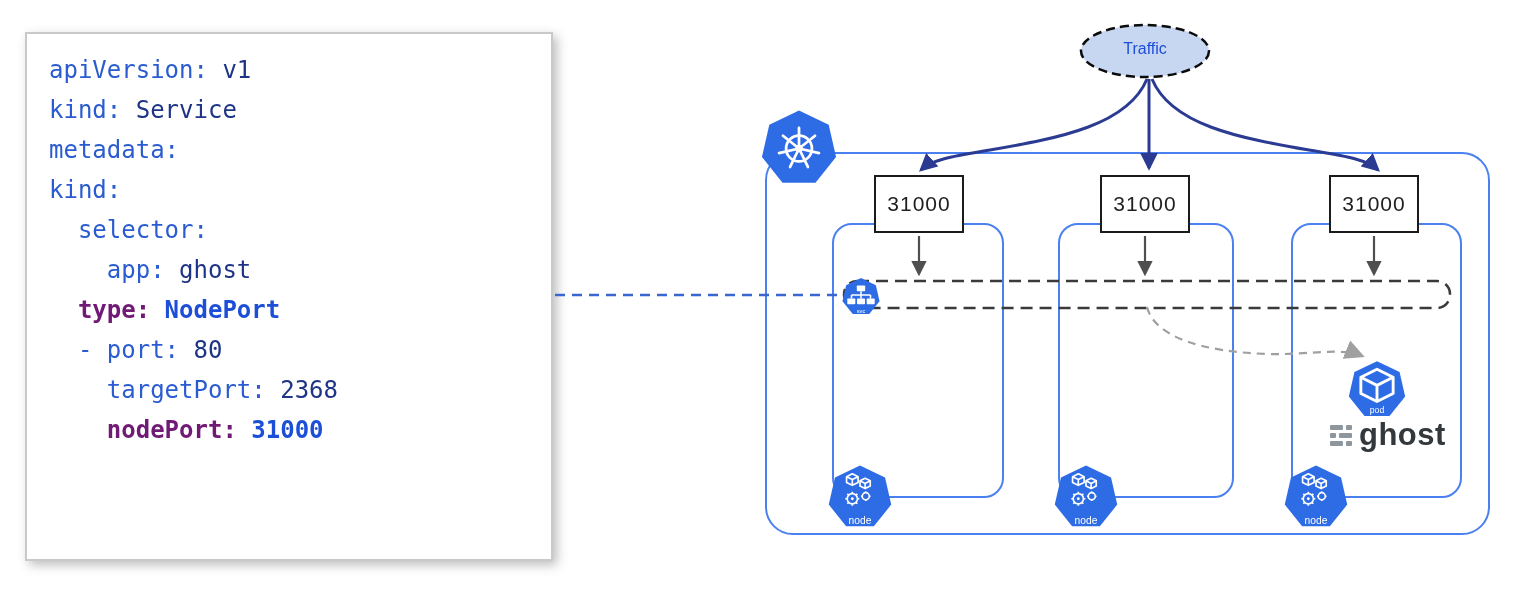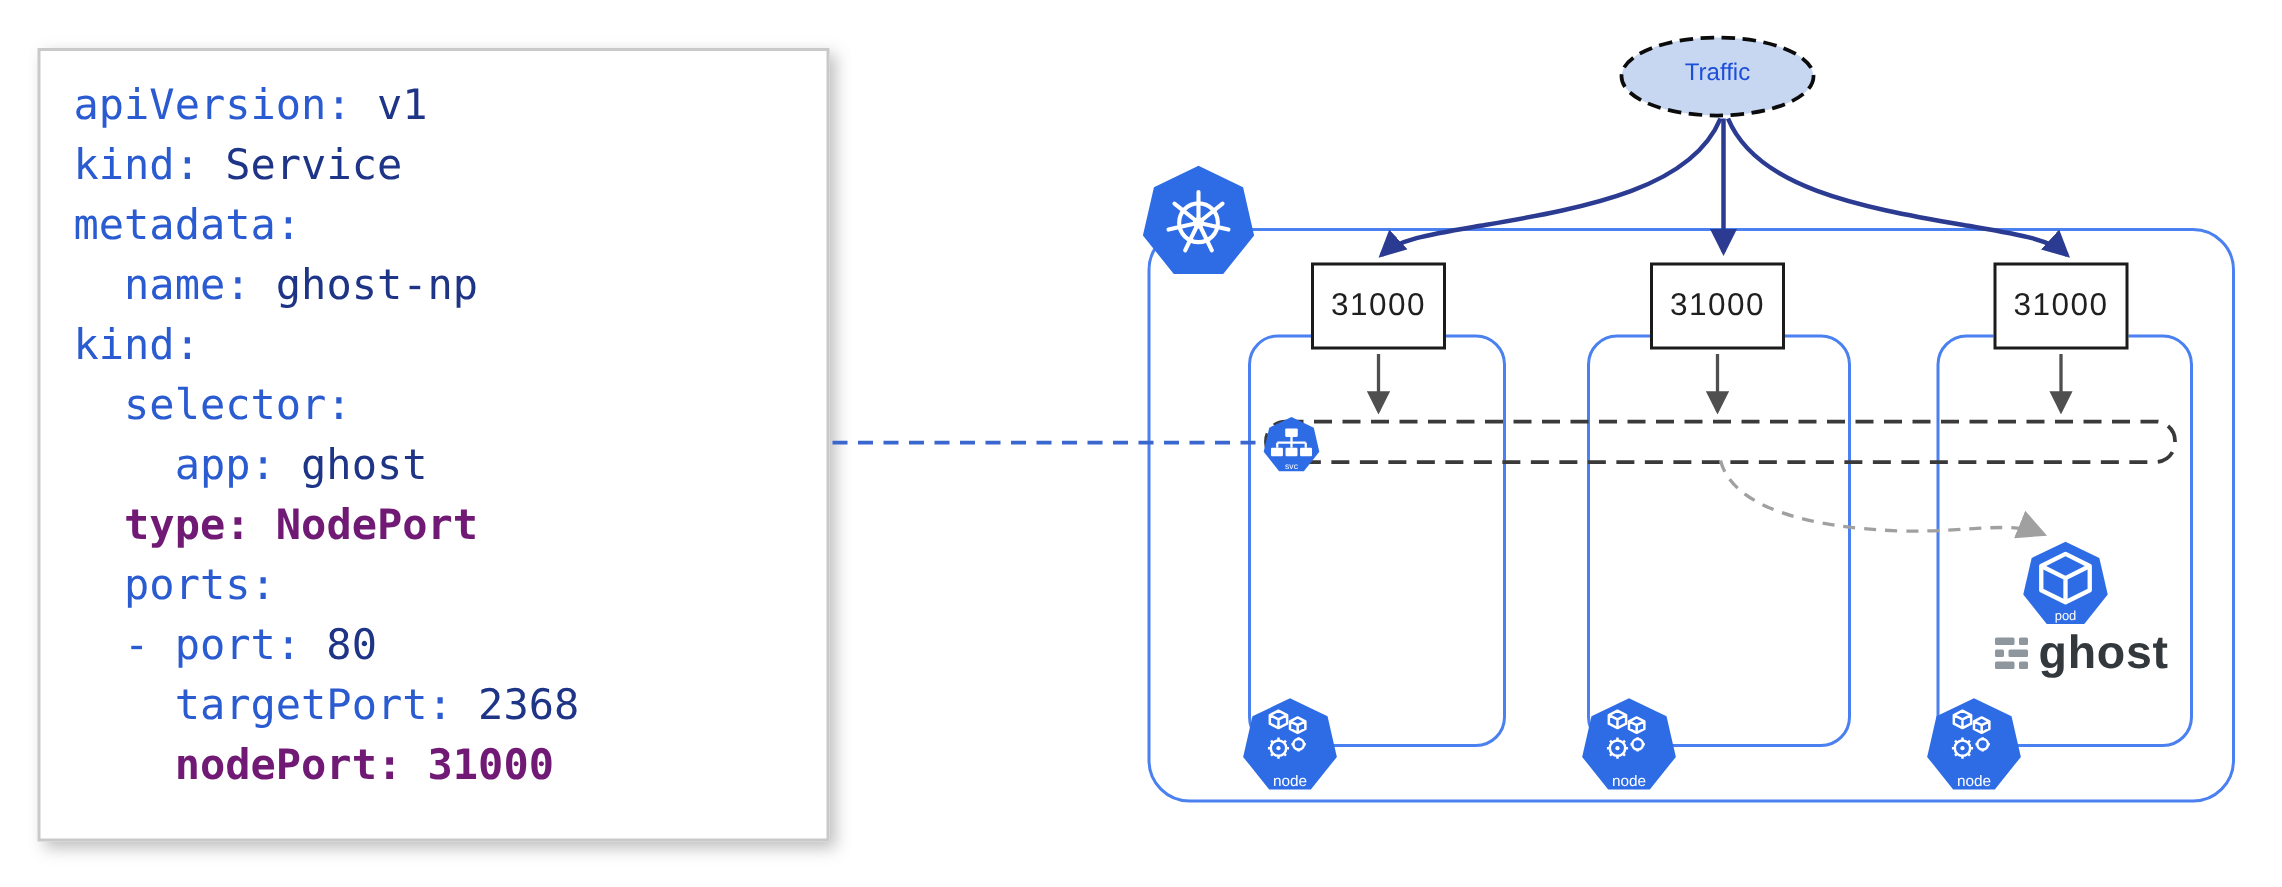--- a/index.html
+++ b/index.html
@@ -9,26 +9,26 @@
 
   
   .yaml-panel {
     position:absolute; left:25px; top:32px; width:528px; height:529px;
     background:#ffffff; border:2px solid #c9c9c9;
     box-shadow:4px 4px 10px rgba(110,110,110,0.45);
     padding:16px 0 0 22px;
   }
   .yl {
     font-family:"DejaVu Sans Mono", monospace;
-    font-size:28px; line-height:40px; white-space:pre;
+    font-size:24px; line-height:40px; white-space:pre;
   }
   .yl .k { color:#2a5bd0; }
   .yl .v { color:#1e3487; }
   .yl.bold .k { color:#701a75; font-weight:bold; }
-  .yl.bold .v { color:#701a75; font-weight:bold; }
+  .yl.bold .v { color:#1d4ed8; font-weight:bold; }
 
   
   .cluster-box {
     position:absolute; left:765px; top:152px; width:725px; height:383px;
     border:2px solid #4a80ef; border-radius:28px; background:transparent;
   }
   .node-box {
     position:absolute; top:223px; height:275px;
     border:2px solid #4a80ef; border-radius:20px; background:transparent;
   }
@@ -74,26 +74,24 @@
 </style>
 </head>
 <body>
 
 <div id="stage">
 
   <div class="yaml-panel">
     <div class="yl"><span class="k">apiVersion:</span><span class="v"> v1</span></div>
     <div class="yl"><span class="k">kind:</span><span class="v"> Service</span></div>
     <div class="yl"><span class="k">metadata:</span><span class="v"></span></div>
-    <div class="yl"><span class="k">  name:</span><span class="v"> ghost-np</span></div>
     <div class="yl"><span class="k">kind:</span><span class="v"></span></div>
     <div class="yl"><span class="k">  selector:</span><span class="v"></span></div>
     <div class="yl"><span class="k">    app:</span><span class="v"> ghost</span></div>
     <div class="yl bold"><span class="k">  type:</span><span class="v"> NodePort</span></div>
-    <div class="yl"><span class="k">  ports:</span><span class="v"></span></div>
     <div class="yl"><span class="k">  - port:</span><span class="v"> 80</span></div>
     <div class="yl"><span class="k">    targetPort:</span><span class="v"> 2368</span></div>
     <div class="yl bold"><span class="k">    nodePort:</span><span class="v"> 31000</span></div>
   </div>
 
   <div class="cluster-box"></div>
   <div class="node-box" id="node-box-1"></div>
   <div class="node-box" id="node-box-2"></div>
   <div class="node-box" id="node-box-3"></div>
 

